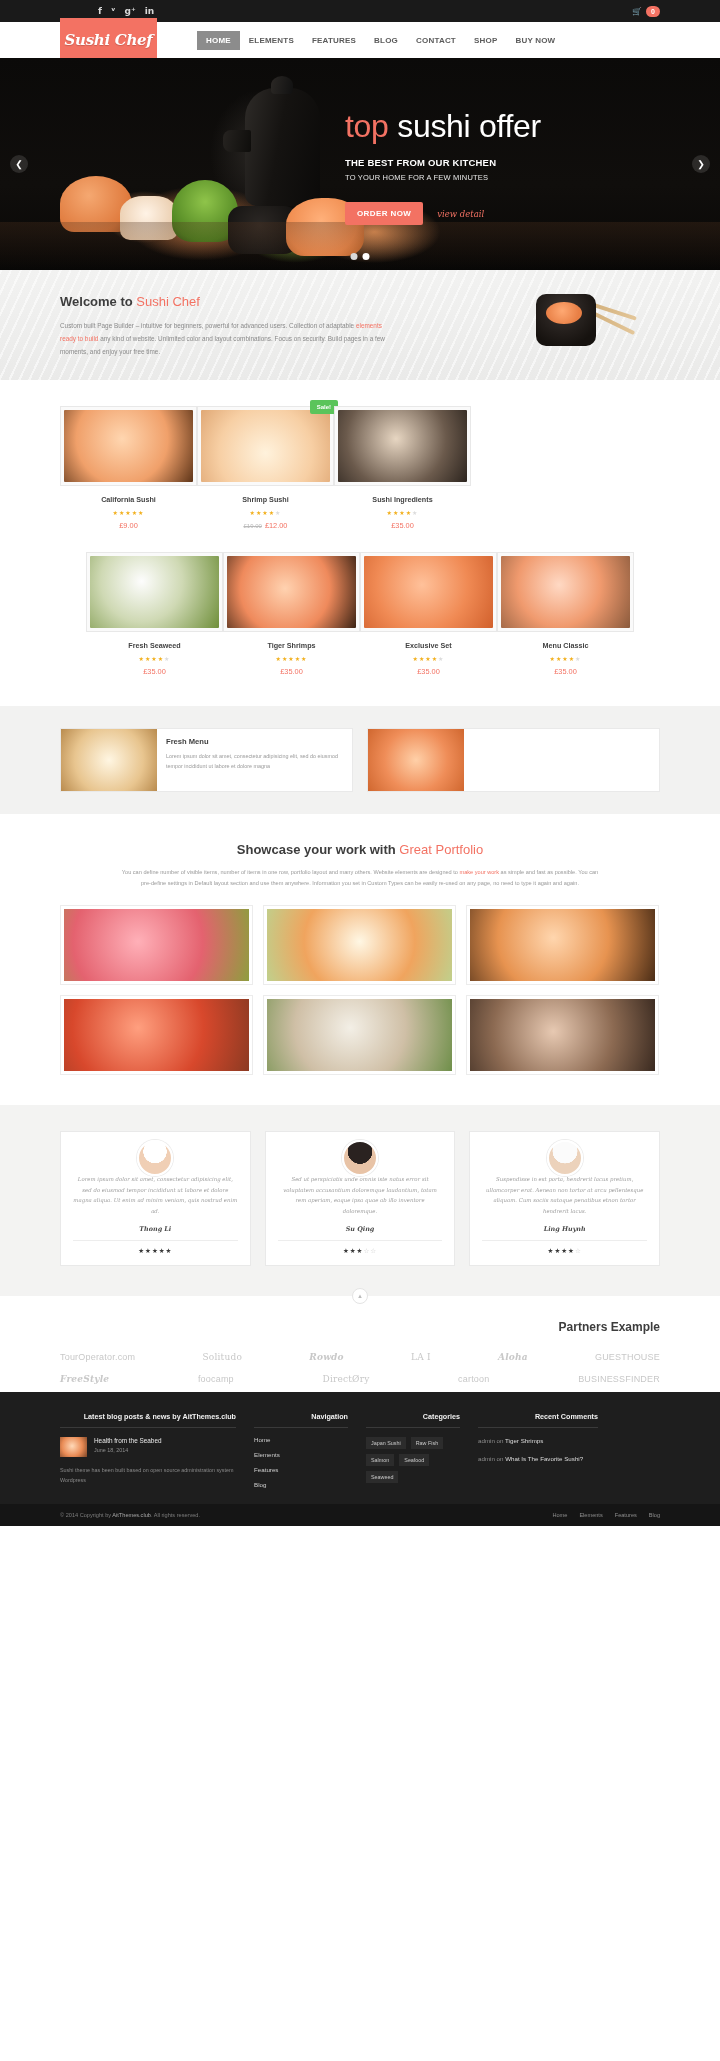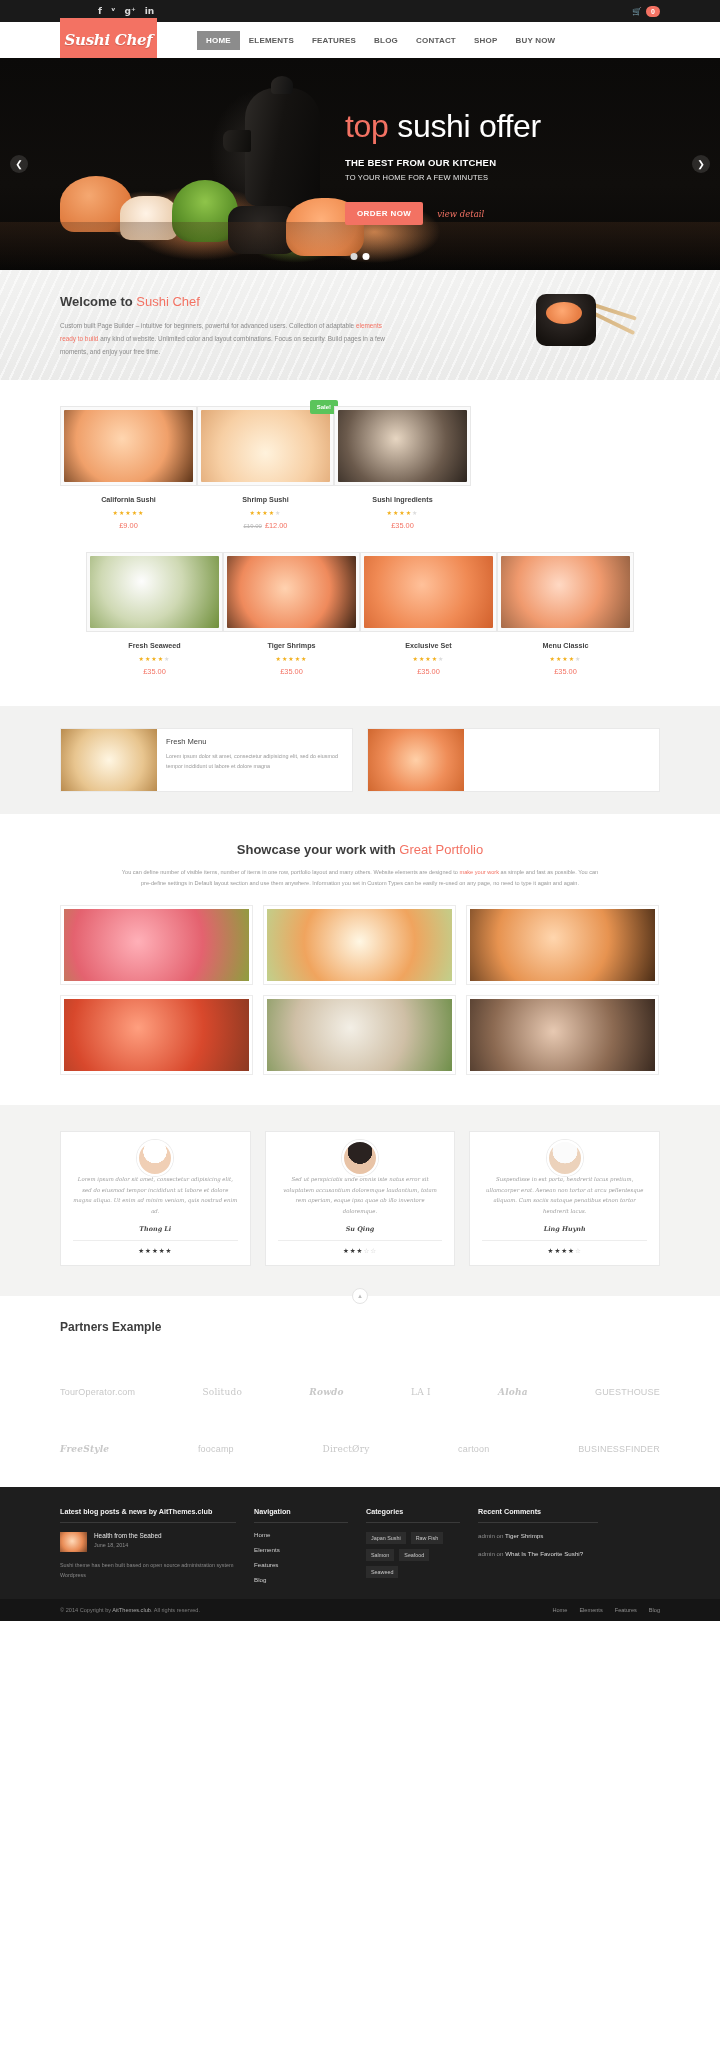--- a/index.html
+++ b/index.html
@@ -221,21 +221,21 @@
   .img-exclusive { background: radial-gradient(circle at 45% 40%, #ffc19a, #f08a54 55%, #d1602c 100%); }
   .img-classic { background: radial-gradient(circle at 45% 40%, #ffd9c4, #f09a6e 50%, #8a5a3c 100%); }
 
   
   .features { background: #f2f2f1; padding: 22px 60px; display: flex; gap: 14px; }
   .feat { display: flex; flex: 1; background: #fff; border: 1px solid #e9e9e9; }
   .feat-img { width: 96px; height: 62px; flex: none; }
   .fi-1 { background: radial-gradient(circle at 50% 50%, #fff6e2, #e8c58f 60%, #b98b4e 100%); }
   .fi-2 { background: radial-gradient(circle at 50% 50%, #ffd0a8, #ef8d58 55%, #d0672f 100%); }
   .feat-body { padding: 8px 9px; }
-  .feat-title { font-size: 7.6px; color: #3f3f3f; font-weight: normal; }
+  .feat-title { font-size: 7.6px; color: #3f3f3f; font-weight: bold; }
   .feat-text { margin-top: 5px; font-size: 5.4px; line-height: 1.85; color: #9a9a9a; }
 
   
   .portfolio { background: #fff; padding: 28px 60px 30px; text-align: center; }
   .pf-title { font-size: 13px; color: #3d3d3d; font-weight: bold; }
   .pf-title em { font-style: normal; color: #f37263; font-weight: normal; }
   .pf-desc {
     margin: 10px auto 0; max-width: 482px; font-size: 5.6px; line-height: 1.95;
     color: #9a9a9a;
   }
@@ -276,49 +276,49 @@
   }
   .tst-name {
     margin-top: 9px; font-size: 6.4px; color: #4a4a4a; font-weight: bold;
     font-style: italic; font-family: "DejaVu Serif", serif;
   }
   .tst-sep { margin-top: 7px; border-top: 1px solid #ededed; }
   .tst-stars { margin-top: 6px; font-size: 6.5px; color: #3a3a3a; letter-spacing: 1px; }
   .tst-stars .off { color: #cfcfcf; }
 
   
-  .partners-wrap { background: #fff; padding: 24px 60px 33px; text-align: left; position: relative; }
+  .partners-wrap { background: #fff; padding: 24px 60px 8px; text-align: right; position: relative; }
   .pt-scroll-top {
     position: absolute; left: 50%; top: -8px; transform: translateX(-50%);
     width: 16px; height: 16px; border-radius: 50%; background: #fff;
     border: 1px solid #e4e4e4; color: #bbb; font-size: 7px;
     display: flex; align-items: center; justify-content: center; cursor: pointer;
   }
   .pt-title { font-size: 12px; color: #3d3d3d; font-weight: bold; }
   .pt-row {
     margin-top: 18px; display: flex; align-items: center; justify-content: space-between;
   }
   .pt-row + .pt-row { margin-top: 12px; }
   .pt-logo {
     font-size: 9px; color: #c8c8c8; letter-spacing: .2px; cursor: pointer;
     white-space: nowrap;
-    margin-top: 35px;
   }
   .pt-logo.serif { font-family: "DejaVu Serif", serif; }
   .pt-logo.script { font-family: "DejaVu Serif", serif; font-style: italic; font-weight: bold; }
 
   
   .footer { background: #1e1e1e; padding: 20px 60px 16px; display: flex; gap: 18px; }
   .fcol-1 { width: 176px; }
   .fcol-2 { width: 94px; }
   .fcol-3 { width: 94px; }
   .fcol-4 { width: 120px; }
   .f-head {
     font-size: 7.2px; color: #f1f1f1; font-weight: bold; padding-bottom: 6px;
     border-bottom: 1px solid #3a3a3a;
+    text-align: right;
   }
   .f-post { margin-top: 9px; display: flex; gap: 7px; }
   .f-post-img {
     width: 27px; height: 20px; flex: none;
     background: radial-gradient(circle at 45% 45%, #ffd9b8, #e98b55 55%, #7a4426 100%);
   }
   .f-post-title { font-size: 6.4px; color: #e9e9e9; cursor: pointer; }
   .f-post-date { margin-top: 3px; font-size: 5.4px; color: #8d8d8d; }
   .f-note { margin-top: 8px; font-size: 5.4px; line-height: 1.85; color: #888; }
   .f-link {

